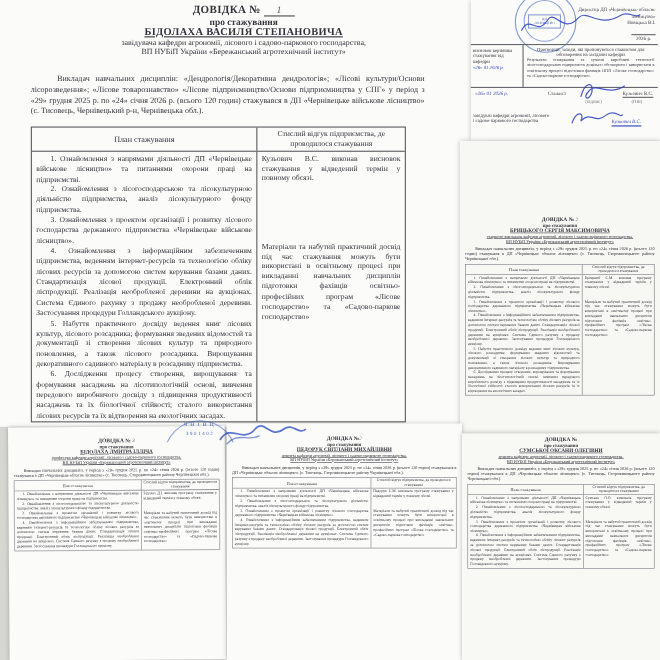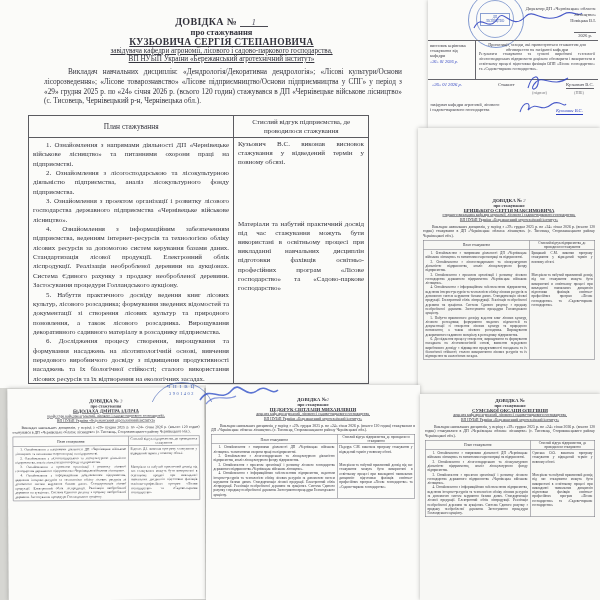--- a/index.html
+++ b/index.html
@@ -1,28 +1,28 @@
 <!DOCTYPE html>
 <html><head>
 <meta charset="utf-8">
 <style>
   html,body{margin:0;padding:0;}
   body{width:600px;height:600px;position:relative;overflow:hidden;
        background:#d6d6d2;font-family:"Liberation Serif",serif;color:#33333c;}
   .doc{position:absolute;background:#fbfbf9;box-shadow:0 0 4px rgba(60,60,60,.35);}
   
   #main-doc{left:0;top:0;width:443px;height:388px;z-index:1;box-shadow:none;}
-  .mt{width:360px;margin:12px auto;text-align:center;}
+  .mt{width:360px;margin:0 auto;text-align:center;}
   .t1{font-size:10px;font-weight:bold;padding-top:4px;letter-spacing:.3px;}
   .blank{display:inline-block;min-width:28px;border-bottom:1px solid #4a4a52;text-align:center;line-height:8px;}
   .hd{color:#5a5a68;font-style:italic;font-size:9px;font-weight:normal;}
   .t2{font-size:8.5px;font-weight:bold;}
   .t3{font-size:9.5px;font-weight:bold;text-decoration:underline;letter-spacing:.3px;}
-  .t4{font-size:7.2px;text-decoration:underline;}
-  .intro{position:absolute;left:44px;top:60px;width:358px;font-size:7.3px;line-height:9.7px;
+  .t4{font-size:7.2px;}
+  .intro{position:absolute;left:28px;top:60px;width:358px;font-size:7.3px;line-height:9.7px;
          text-align:justify;text-indent:24px;}
   .tbl{position:absolute;left:28px;top:115px;width:339px;height:267px;border:1px solid #5b5b60;}
   .tbl .hrow{display:flex;border-bottom:1px solid #5b5b60;}
   .tbl .hc1{width:205px;border-right:1px solid #5b5b60;display:flex;align-items:center;justify-content:center;
             font-size:7.4px;height:21px;}
   .tbl .hc2{width:134px;display:flex;align-items:center;justify-content:center;text-align:center;
             font-size:7px;line-height:8.6px;height:21px;padding:0 2px;box-sizing:border-box;}
   .tbl .brow{display:flex;height:245px;}
   .tbl .bc1{width:205px;border-right:1px solid #5b5b60;padding:2px 4px 0 4px;box-sizing:border-box;overflow:hidden;}
   .tbl .bc2{width:134px;padding:2px 4px 0 4px;box-sizing:border-box;overflow:hidden;}
@@ -78,21 +78,21 @@
 </head>
 <body>
 
 <div class="doc" id="main-doc">
   <div class="mt">
     <div class="t1">
       <span>ДОВІДКА №</span>
       <span class="blank"><i class="hd">1</i></span>
     </div>
     <div class="t2">про стажування</div>
-    <div class="t3">КУЗЬОВИЧА СЕРГІЯ СТЕПАНОВИЧА</div>
+    <div class="t3">БІДОЛАХА ВАСИЛЯ СТЕПАНОВИЧА</div>
     <div class="t4">завідувача кафедри агрономії, лісового і садово-паркового господарства,</div>
     <div class="t4">ВП НУБіП України «Бережанський агротехнічний інститут»</div>
   </div>
   <p class="intro">Викладач навчальних дисциплін: «Дендрологія/Декоративна дендрологія»; «Лісові культури/Основи лісорозведення»; «Лісове товарознавство» «Лісове підприємництво/Основи підприємництва у СПГ» у період з «29» грудня 2025 р. по «24» січня 2026 р. (всього 120 годин) стажувався в ДП «Чернівецьке військове лісництво» (с. Тисовець, Чернівецький р-н, Чернівецька обл.).</p>
   <div class="tbl">
     <div class="hrow">
       <div class="hc1">План стажування</div>
       <div class="hc2">Стислий відгук підприємства, де проводилося стажування</div>
     </div>
     <div class="brow">

